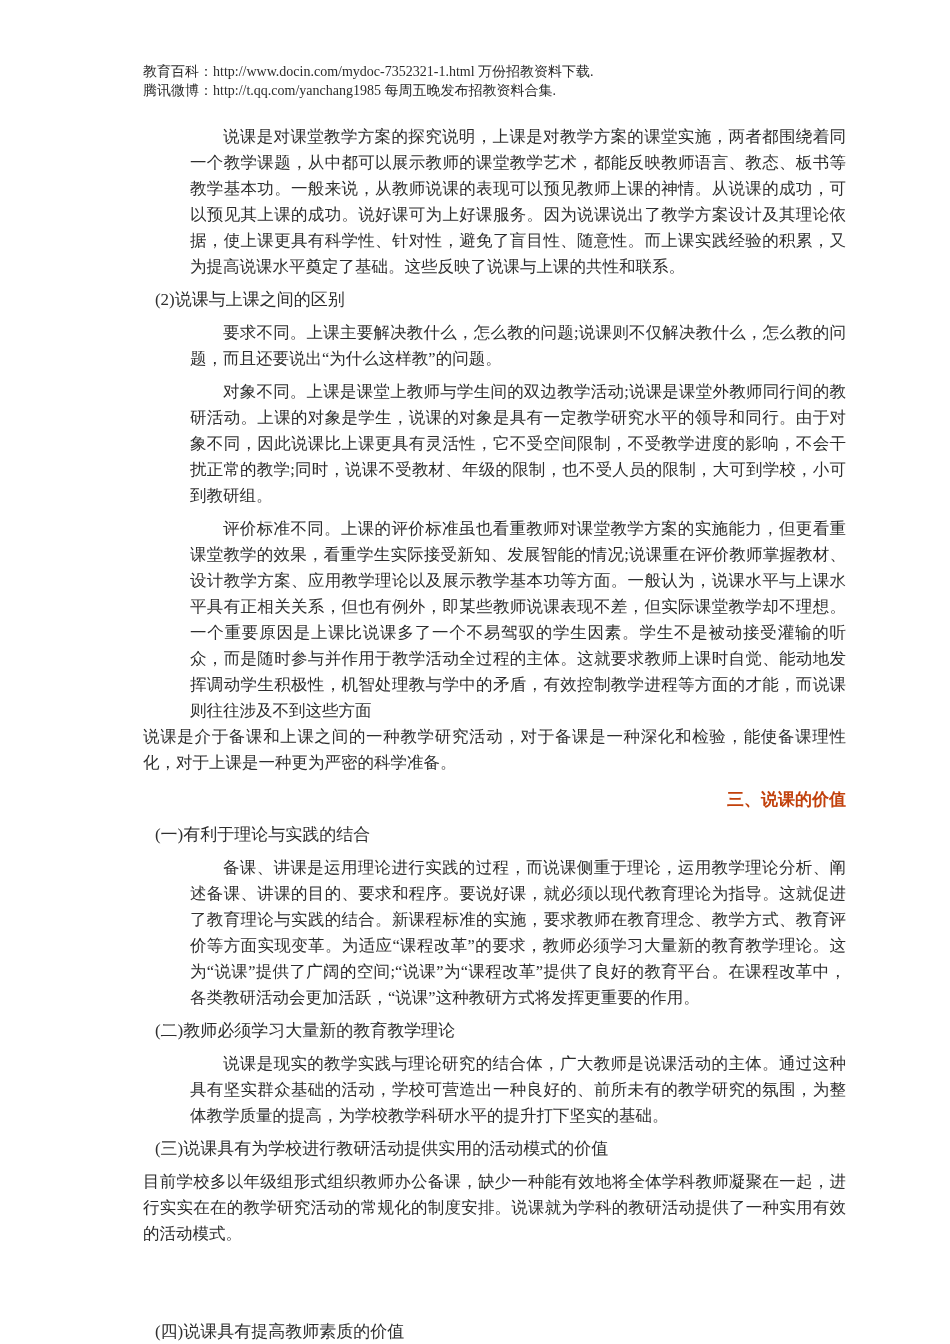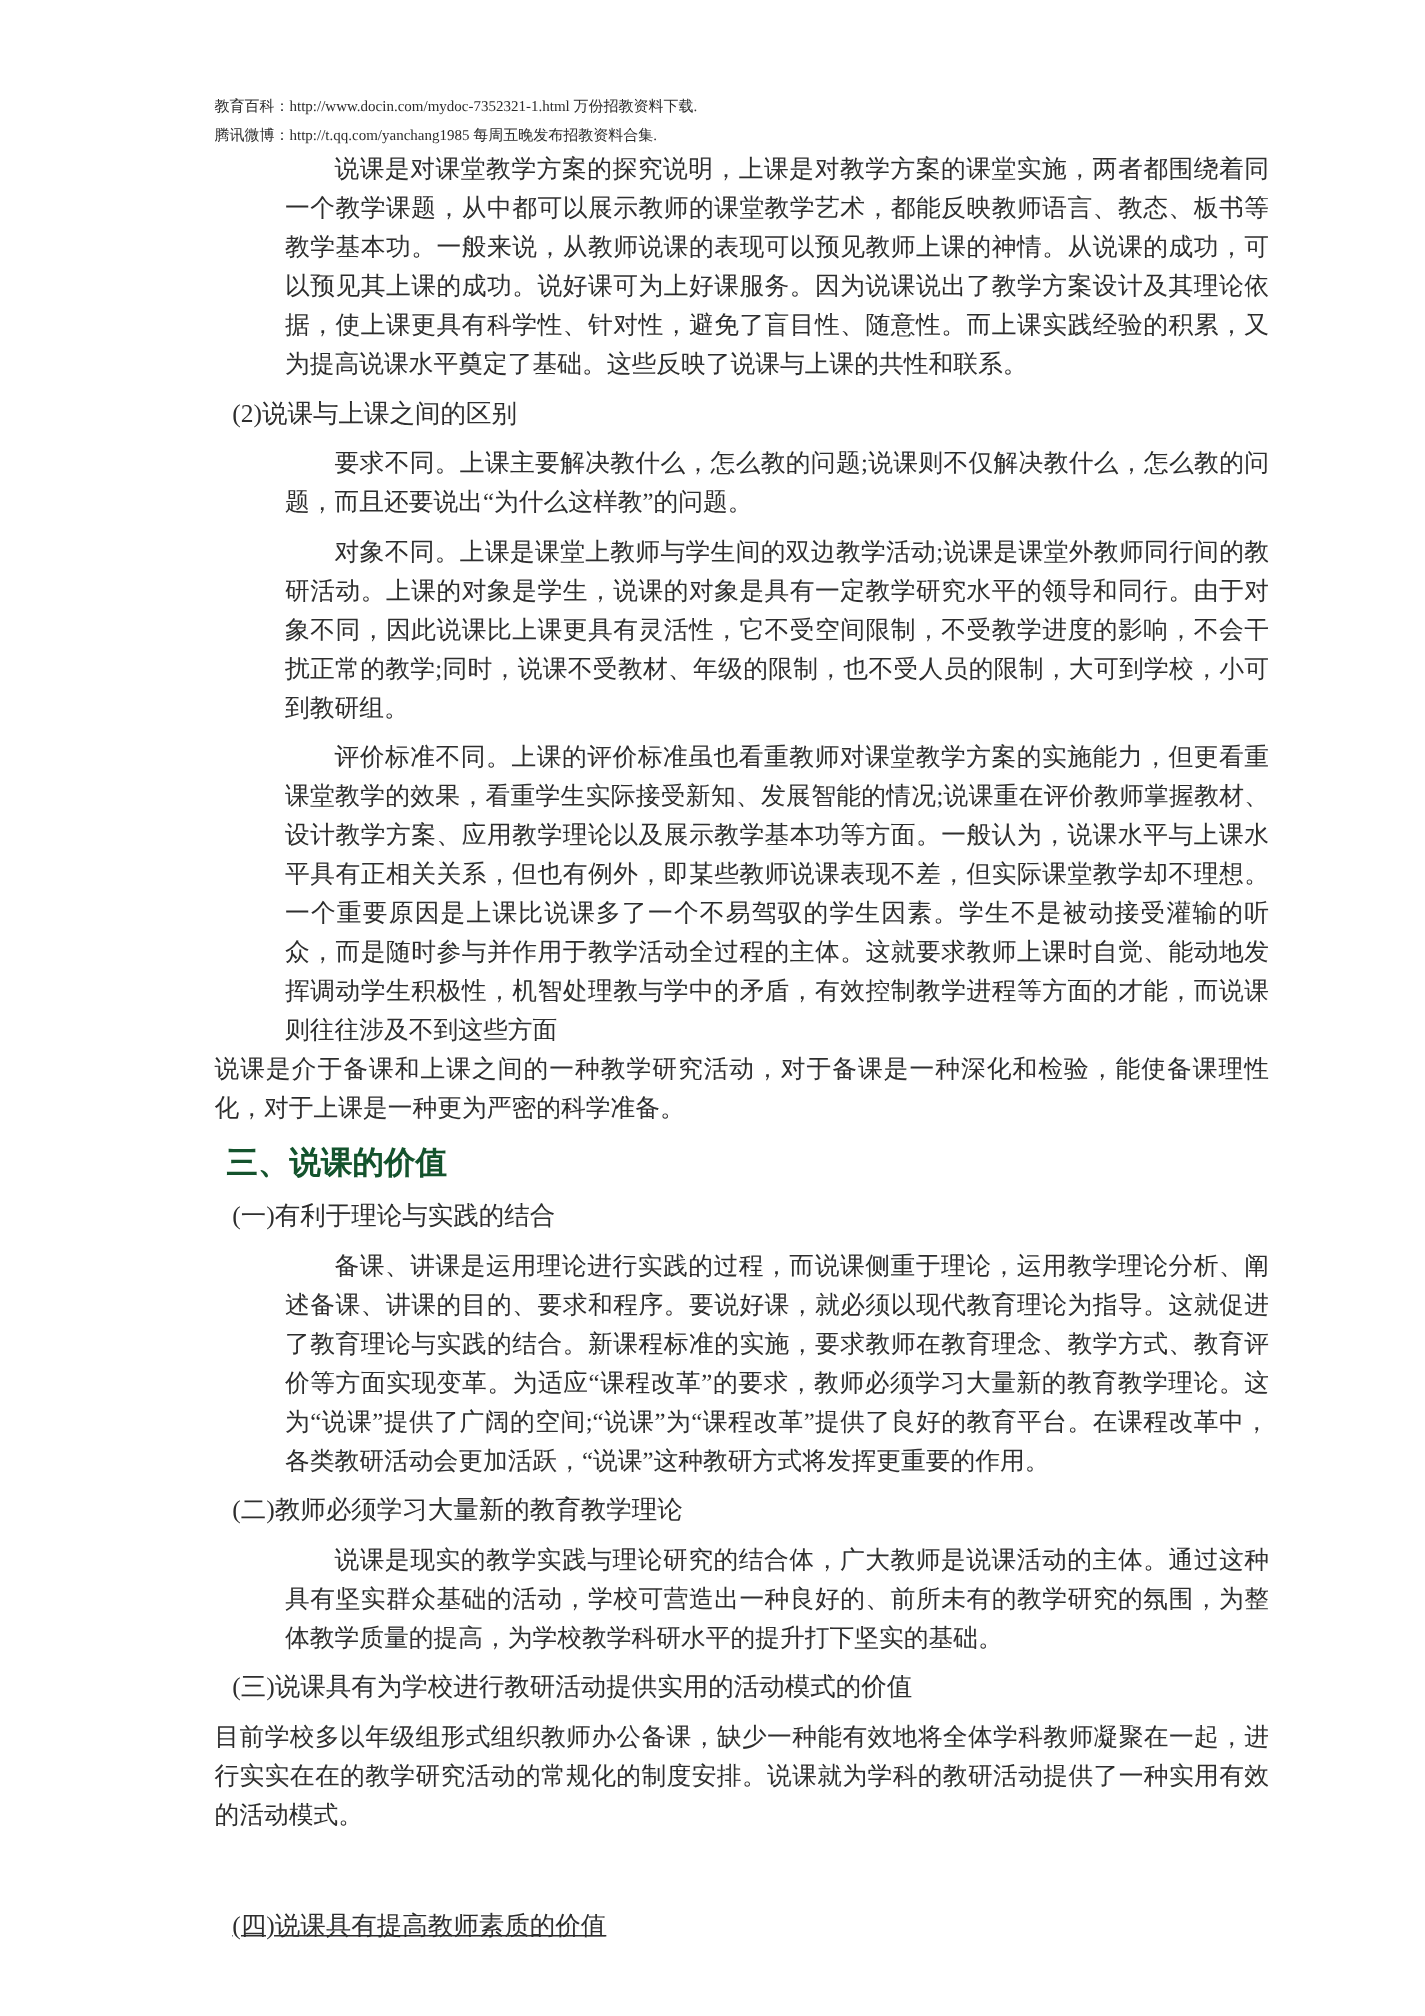--- a/index.html
+++ b/index.html
@@ -13,49 +13,51 @@
     overflow: hidden;
     font-family: "Liberation Serif", "DejaVu Serif", serif;
     color: #2e2e2e;
   }
   .page {
     width: 703px;
     padding: 62px 104px 40px 143px;
     box-sizing: content-box;
   }
   .doc-header {
-    font-size: 10px;
+    font-size: 14px;
     line-height: 19px;
     color: #2b2b2b;
+    margin-bottom: 24px;
   }
   .par {
     font-size: 16.5px;
     line-height: 26px;
     text-align: justify;
     margin: 0 0 7px 0;
   }
   .indent { text-indent: 2em; margin-left: 47px; }
   .flush  { text-indent: 0; }
   .no-gap { margin-bottom: 0; }
   .sub-heading {
     font-size: 17px;
     line-height: 26px;
     text-indent: 0.7em;
     margin: 0 0 7px 0;
   }
   .section-heading {
     font-family: "Liberation Sans", "DejaVu Sans", sans-serif;
     font-weight: 700;
-    font-size: 21px;
+    font-size: 17px;
     line-height: 28px;
-    color: #14532d;
+    color: #c2410c;
     margin: 10px 0 8px 0;
     padding-left: 8px;
+    text-align: right;
   }
-  .final-heading { margin-top: 48px; text-decoration: underline; }
+  .final-heading { margin-top: 72px; }
 </style>
 </head>
 <body>
 
 <div class="page">
 
   <header class="doc-header">
     <div>教育百科：http://www.docin.com/mydoc-7352321-1.html 万份招教资料下载.</div>
     <div>腾讯微博：http://t.qq.com/yanchang1985 每周五晚发布招教资料合集.</div>
   </header>

